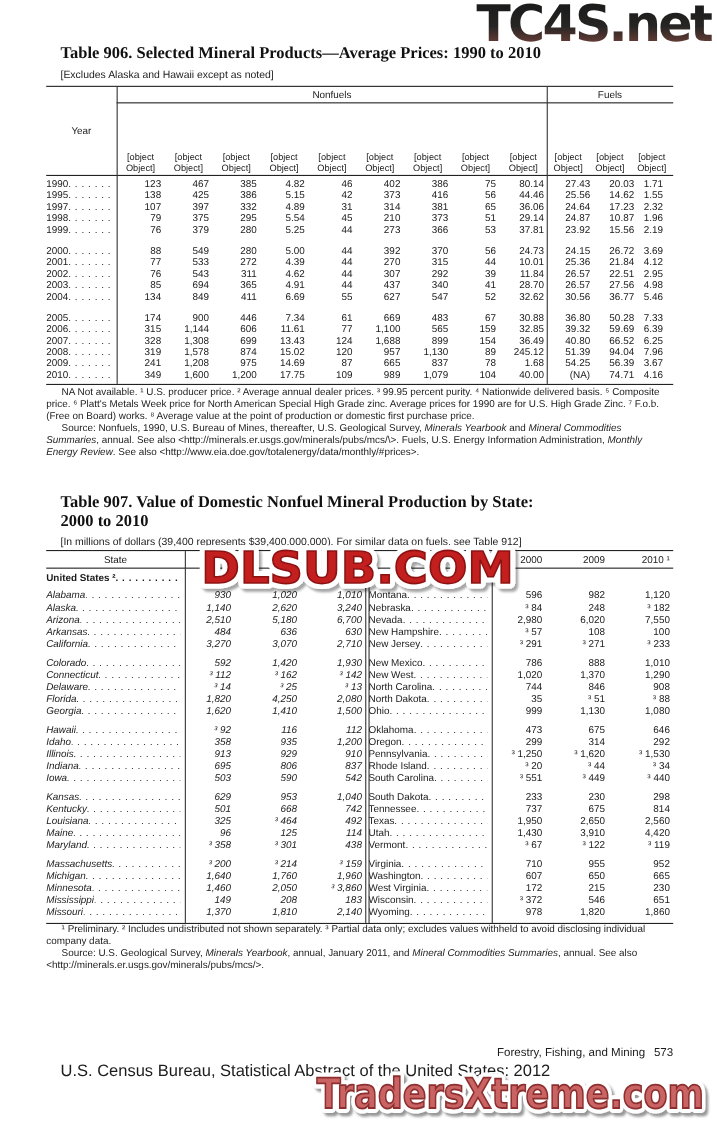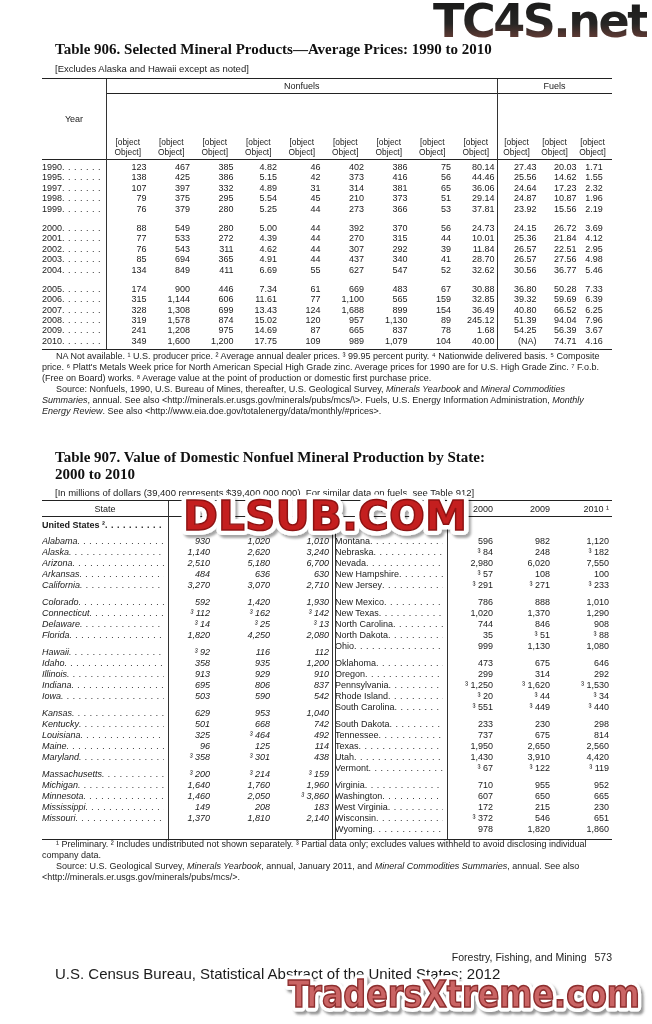--- a/index.html
+++ b/index.html
@@ -558,20 +558,29 @@
             </div>
             <div class="t907-row">
               <div class="stub">
                 <span>Florida</span>
                 <span class="ldr"></span>
               </div>
               <div class="num a">1,820</div>
               <div class="num b">4,250</div>
               <div class="num c">2,080</div>
             </div>
+            <div class="t907-row">
+              <div class="stub">
+                <span>Georgia</span>
+                <span class="ldr"></span>
+              </div>
+              <div class="num a">1,620</div>
+              <div class="num b">1,410</div>
+              <div class="num c">1,500</div>
+            </div>
           </div>
         <div class="gap7"></div>
         <div>
             <div class="t907-row">
               <div class="stub">
                 <span>Hawaii</span>
                 <span class="ldr"></span>
               </div>
               <div class="num a">³ 92</div>
               <div class="num b">116</div>
@@ -766,21 +775,21 @@
               <div class="stub-r">
                 <span>New Mexico</span>
                 <span class="ldr"></span>
               </div>
               <div class="num a">786</div>
               <div class="num b">888</div>
               <div class="num c">1,010</div>
             </div>
             <div class="t907-row">
               <div class="stub-r">
-                <span>New Texas</span>
+                <span>New West</span>
                 <span class="ldr"></span>
               </div>
               <div class="num a">1,020</div>
               <div class="num b">1,370</div>
               <div class="num c">1,290</div>
             </div>
             <div class="t907-row">
               <div class="stub-r">
                 <span>North Carolina</span>
                 <span class="ldr"></span>

